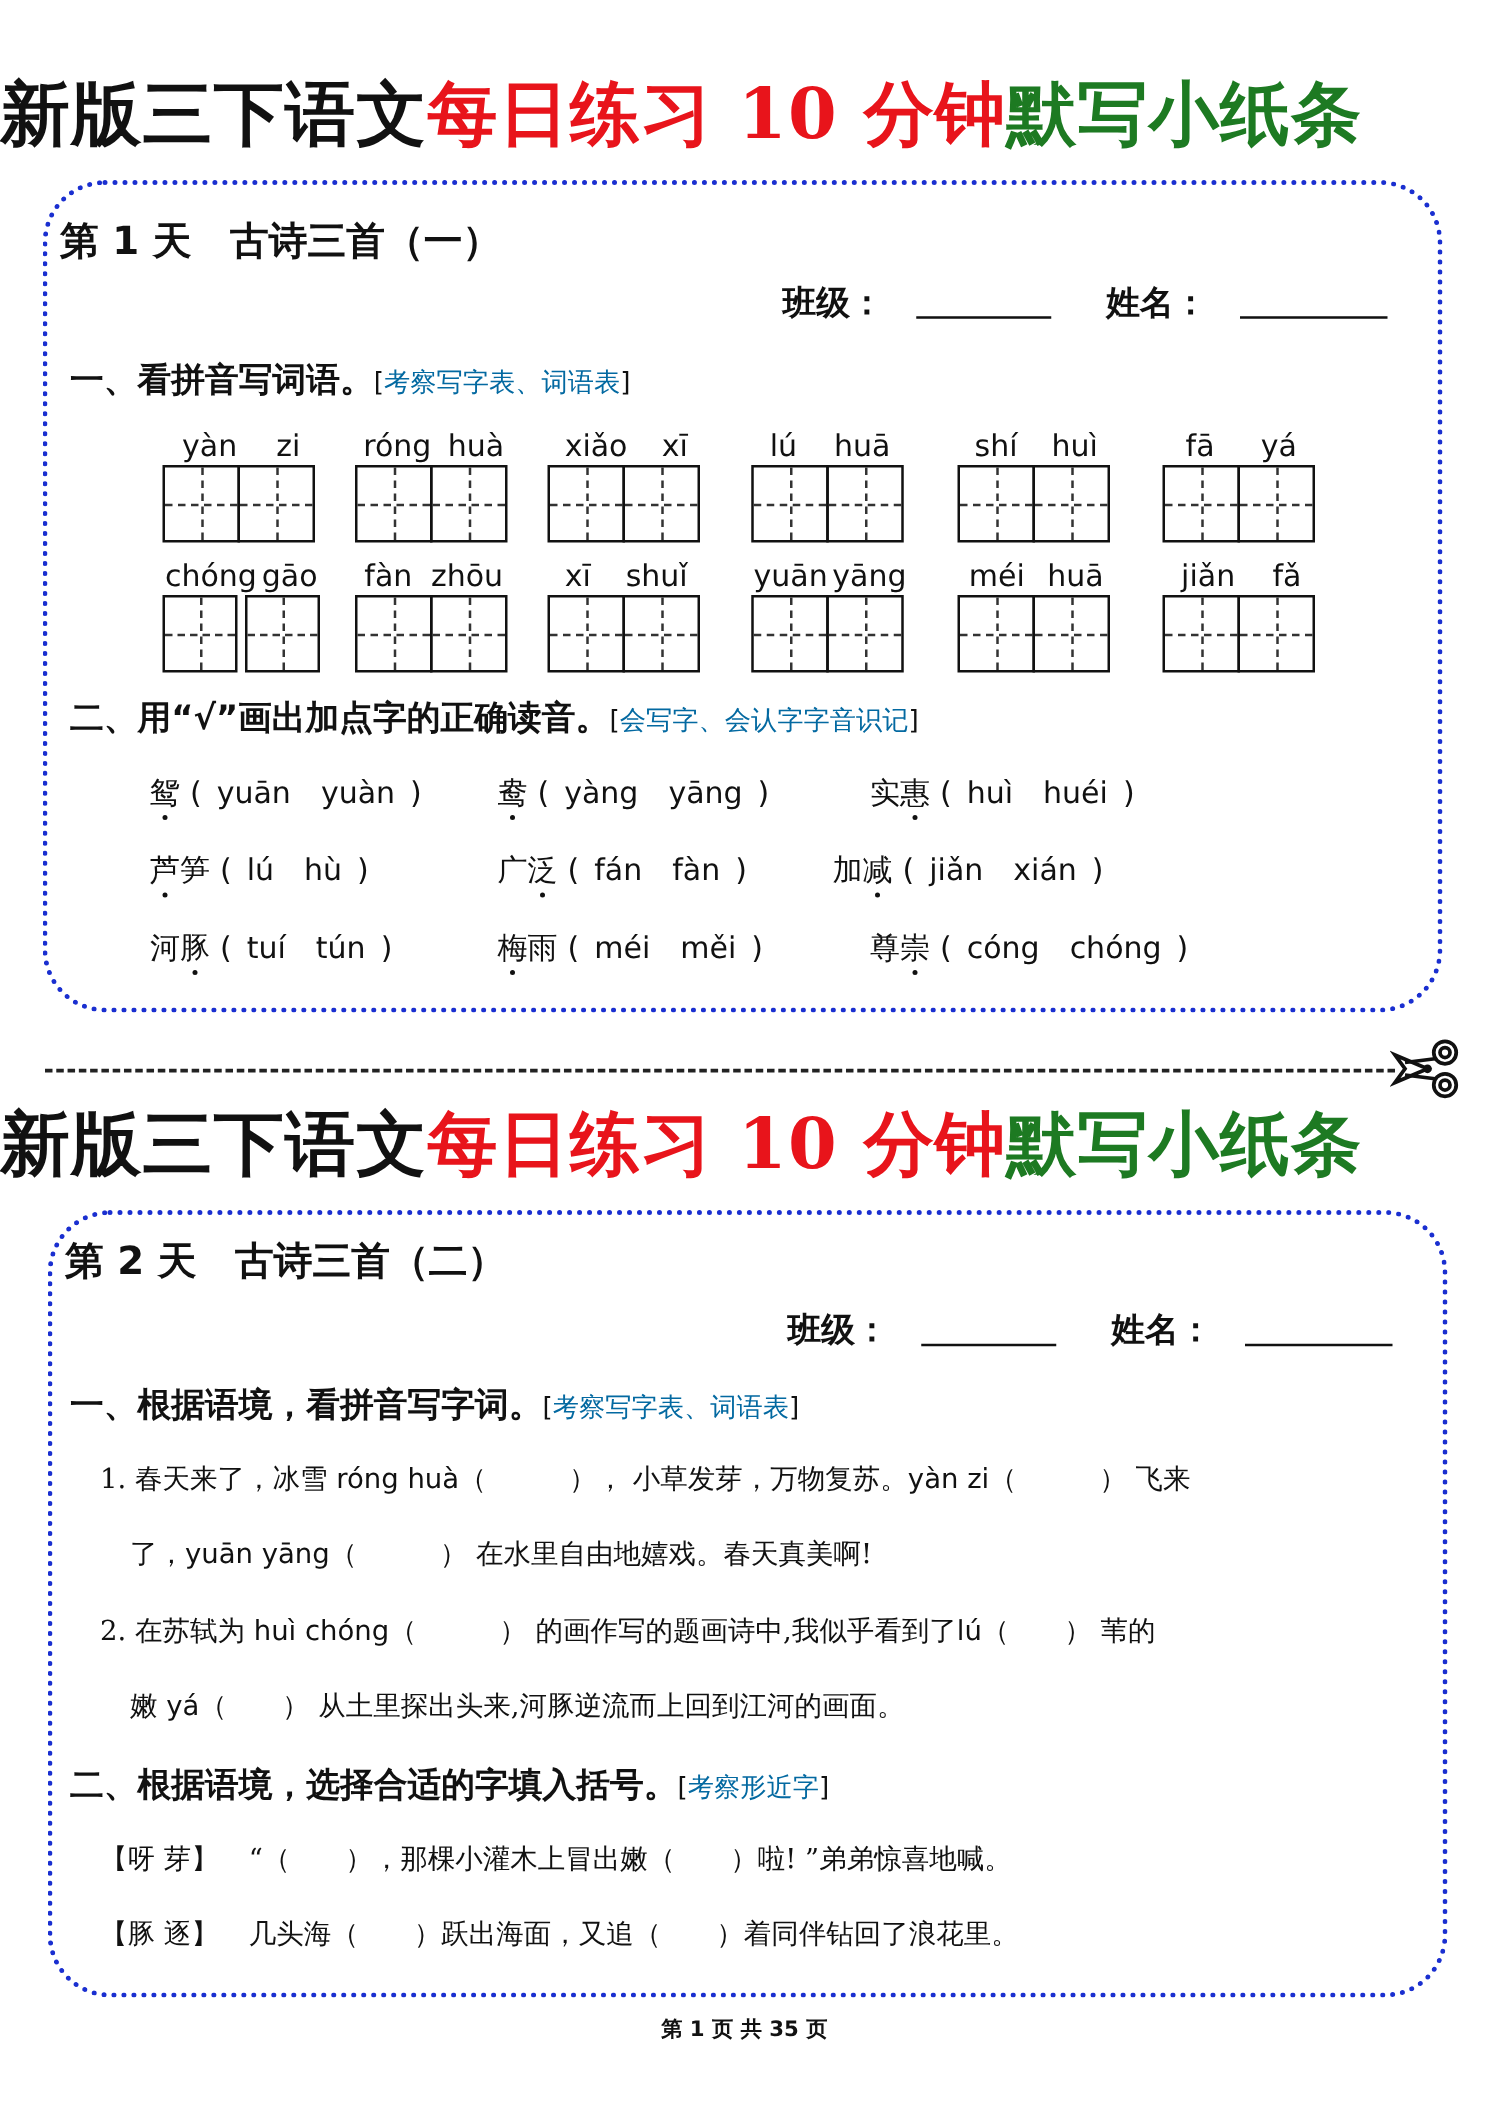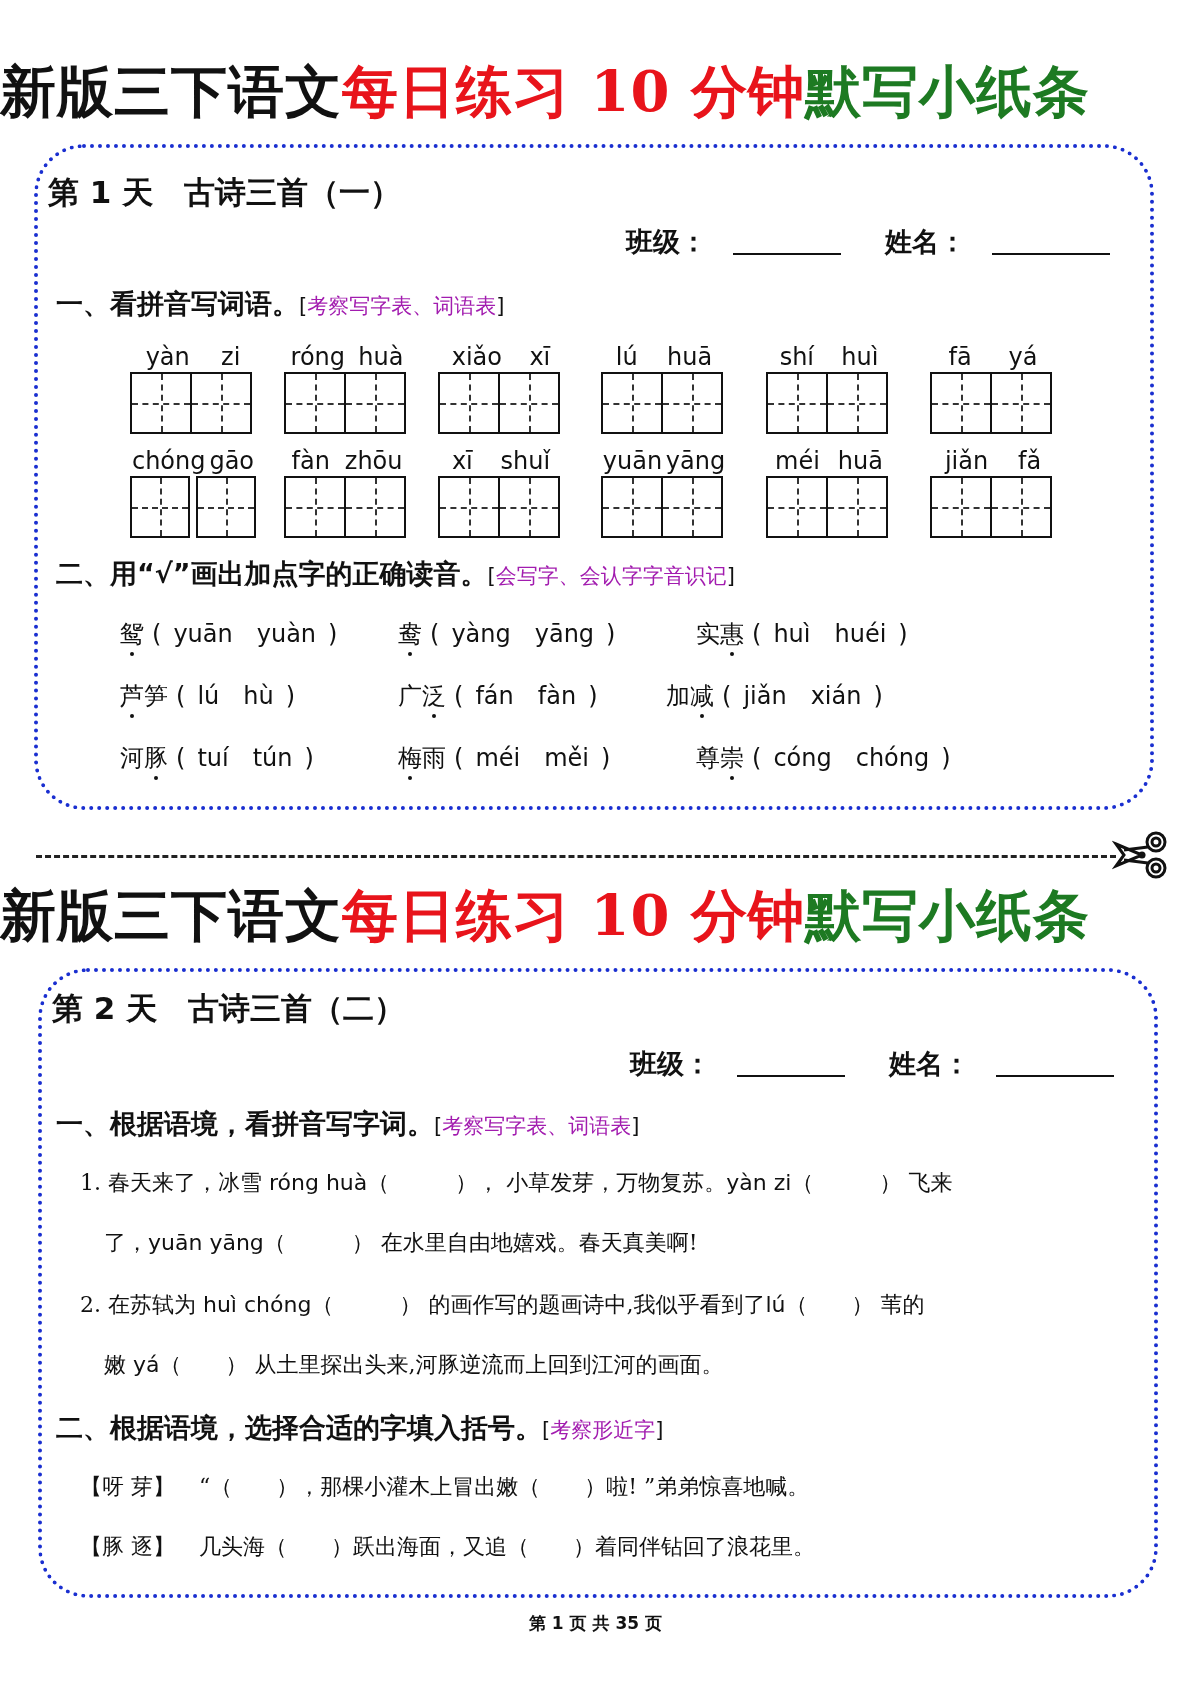--- a/index.html
+++ b/index.html
@@ -12,21 +12,21 @@
   .banner .c-red { color:#e8141b; }
   .banner .c-green { color:#1d7a22; }
   .card { position:absolute; border:4px dotted #1a2fd0; border-radius:50px; box-sizing:border-box; }
   .day-title { position:absolute; left:0; width:100%; text-align:left; font-weight:bold; font-size:31px; }
   .day-title span { margin:0 10px; }
   .cls-name { position:absolute; right:40px; font-weight:bold; font-size:27px; display:flex; align-items:center; gap:26px; }
   .blank-line { display:inline-block; width:108px; border-bottom:2px solid #111; height:24px; margin-right:18px; }
   .blank-line.last { margin-right:0; width:118px; }
   .sec-head { position:absolute; font-weight:bold; font-size:27px; white-space:nowrap; }
   .sec-head .note { font-weight:normal; font-size:21px; color:#111; }
-  .sec-head .note b { font-weight:normal; color:#a21caf; }
+  .sec-head .note b { font-weight:normal; color:#0369a1; }
   .pinyin-group { position:absolute; width:126px; }
   .pinyin-group .py { display:flex; justify-content:space-around; font-size:24px; height:30px; line-height:30px; }
   .grid-pair { display:flex; }
   .grid-cell { width:62px; height:62px; border:2px solid #111; box-sizing:border-box; position:relative; margin-left:-2px; }
   .grid-cell:first-child { margin-left:0; }
   .grid-cell::before { content:""; position:absolute; left:50%; top:0; bottom:0; border-left:2px dashed #333; }
   .grid-cell::after { content:""; position:absolute; top:50%; left:0; right:0; border-top:2px dashed #333; }
   .grid-pair.split .grid-cell { margin-left:6px; }
   .grid-pair.split .grid-cell:first-child { margin-left:0; }
   .reading { position:absolute; font-size:24px; white-space:nowrap; }

